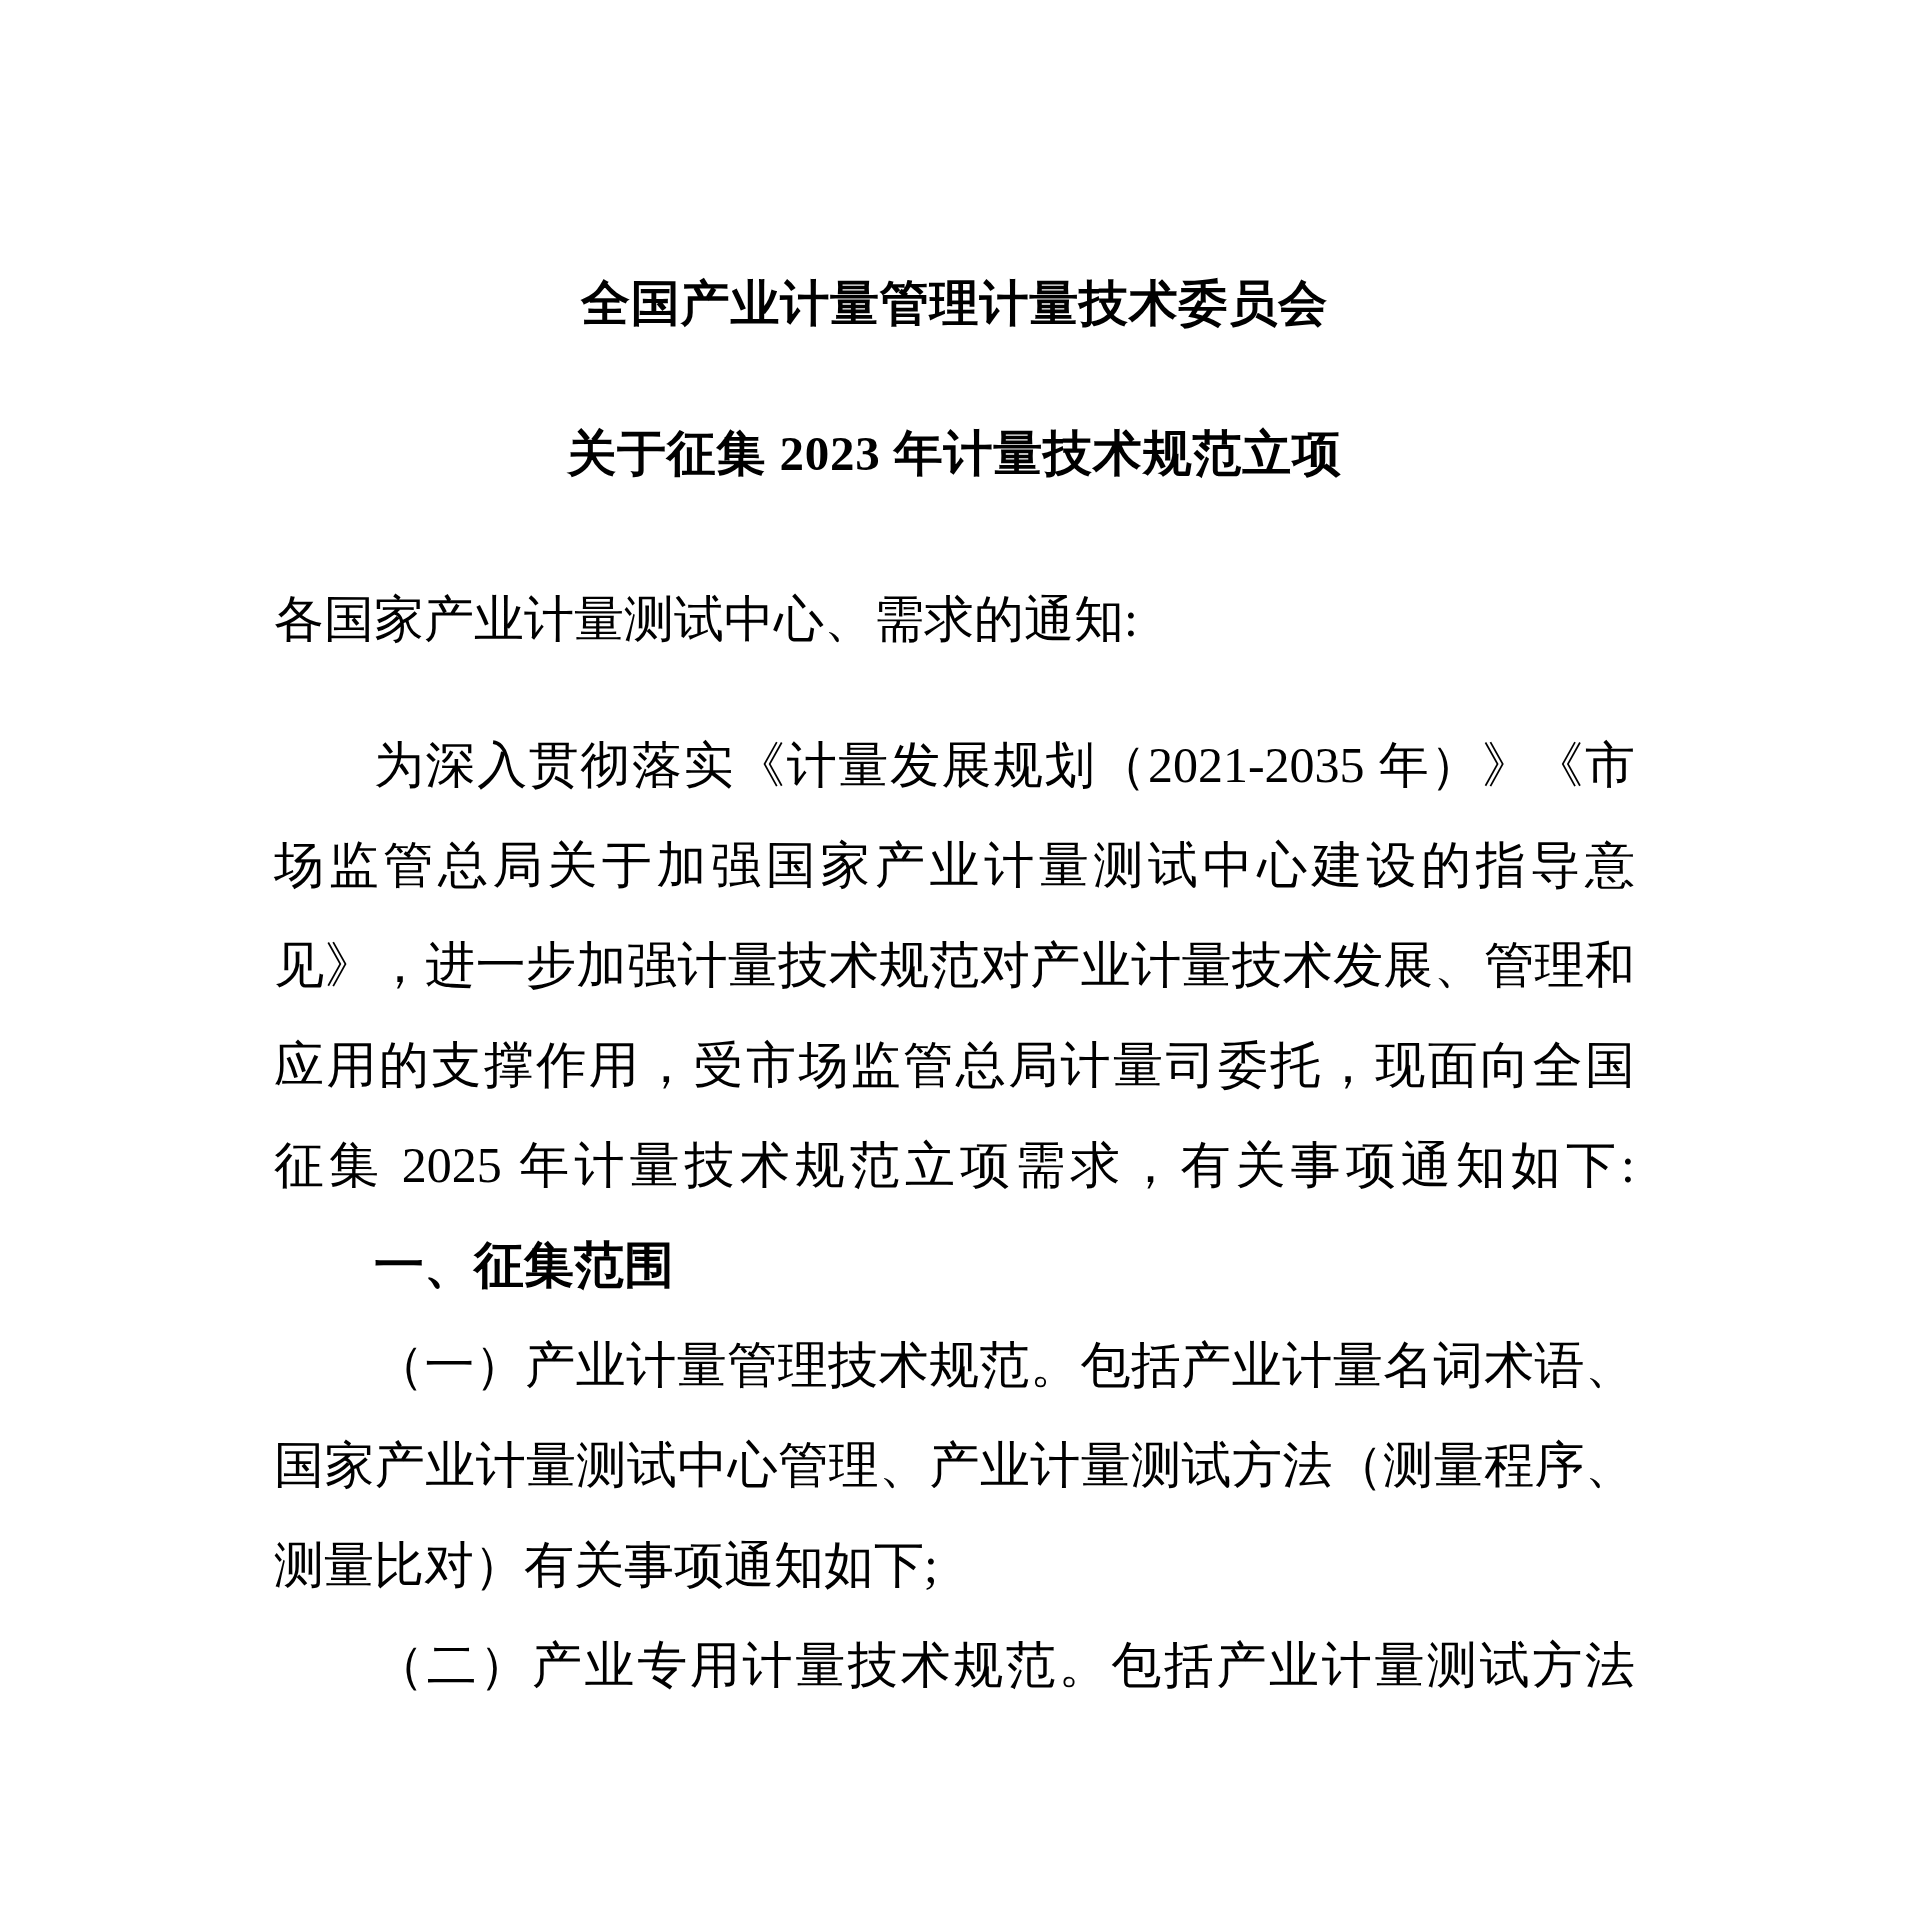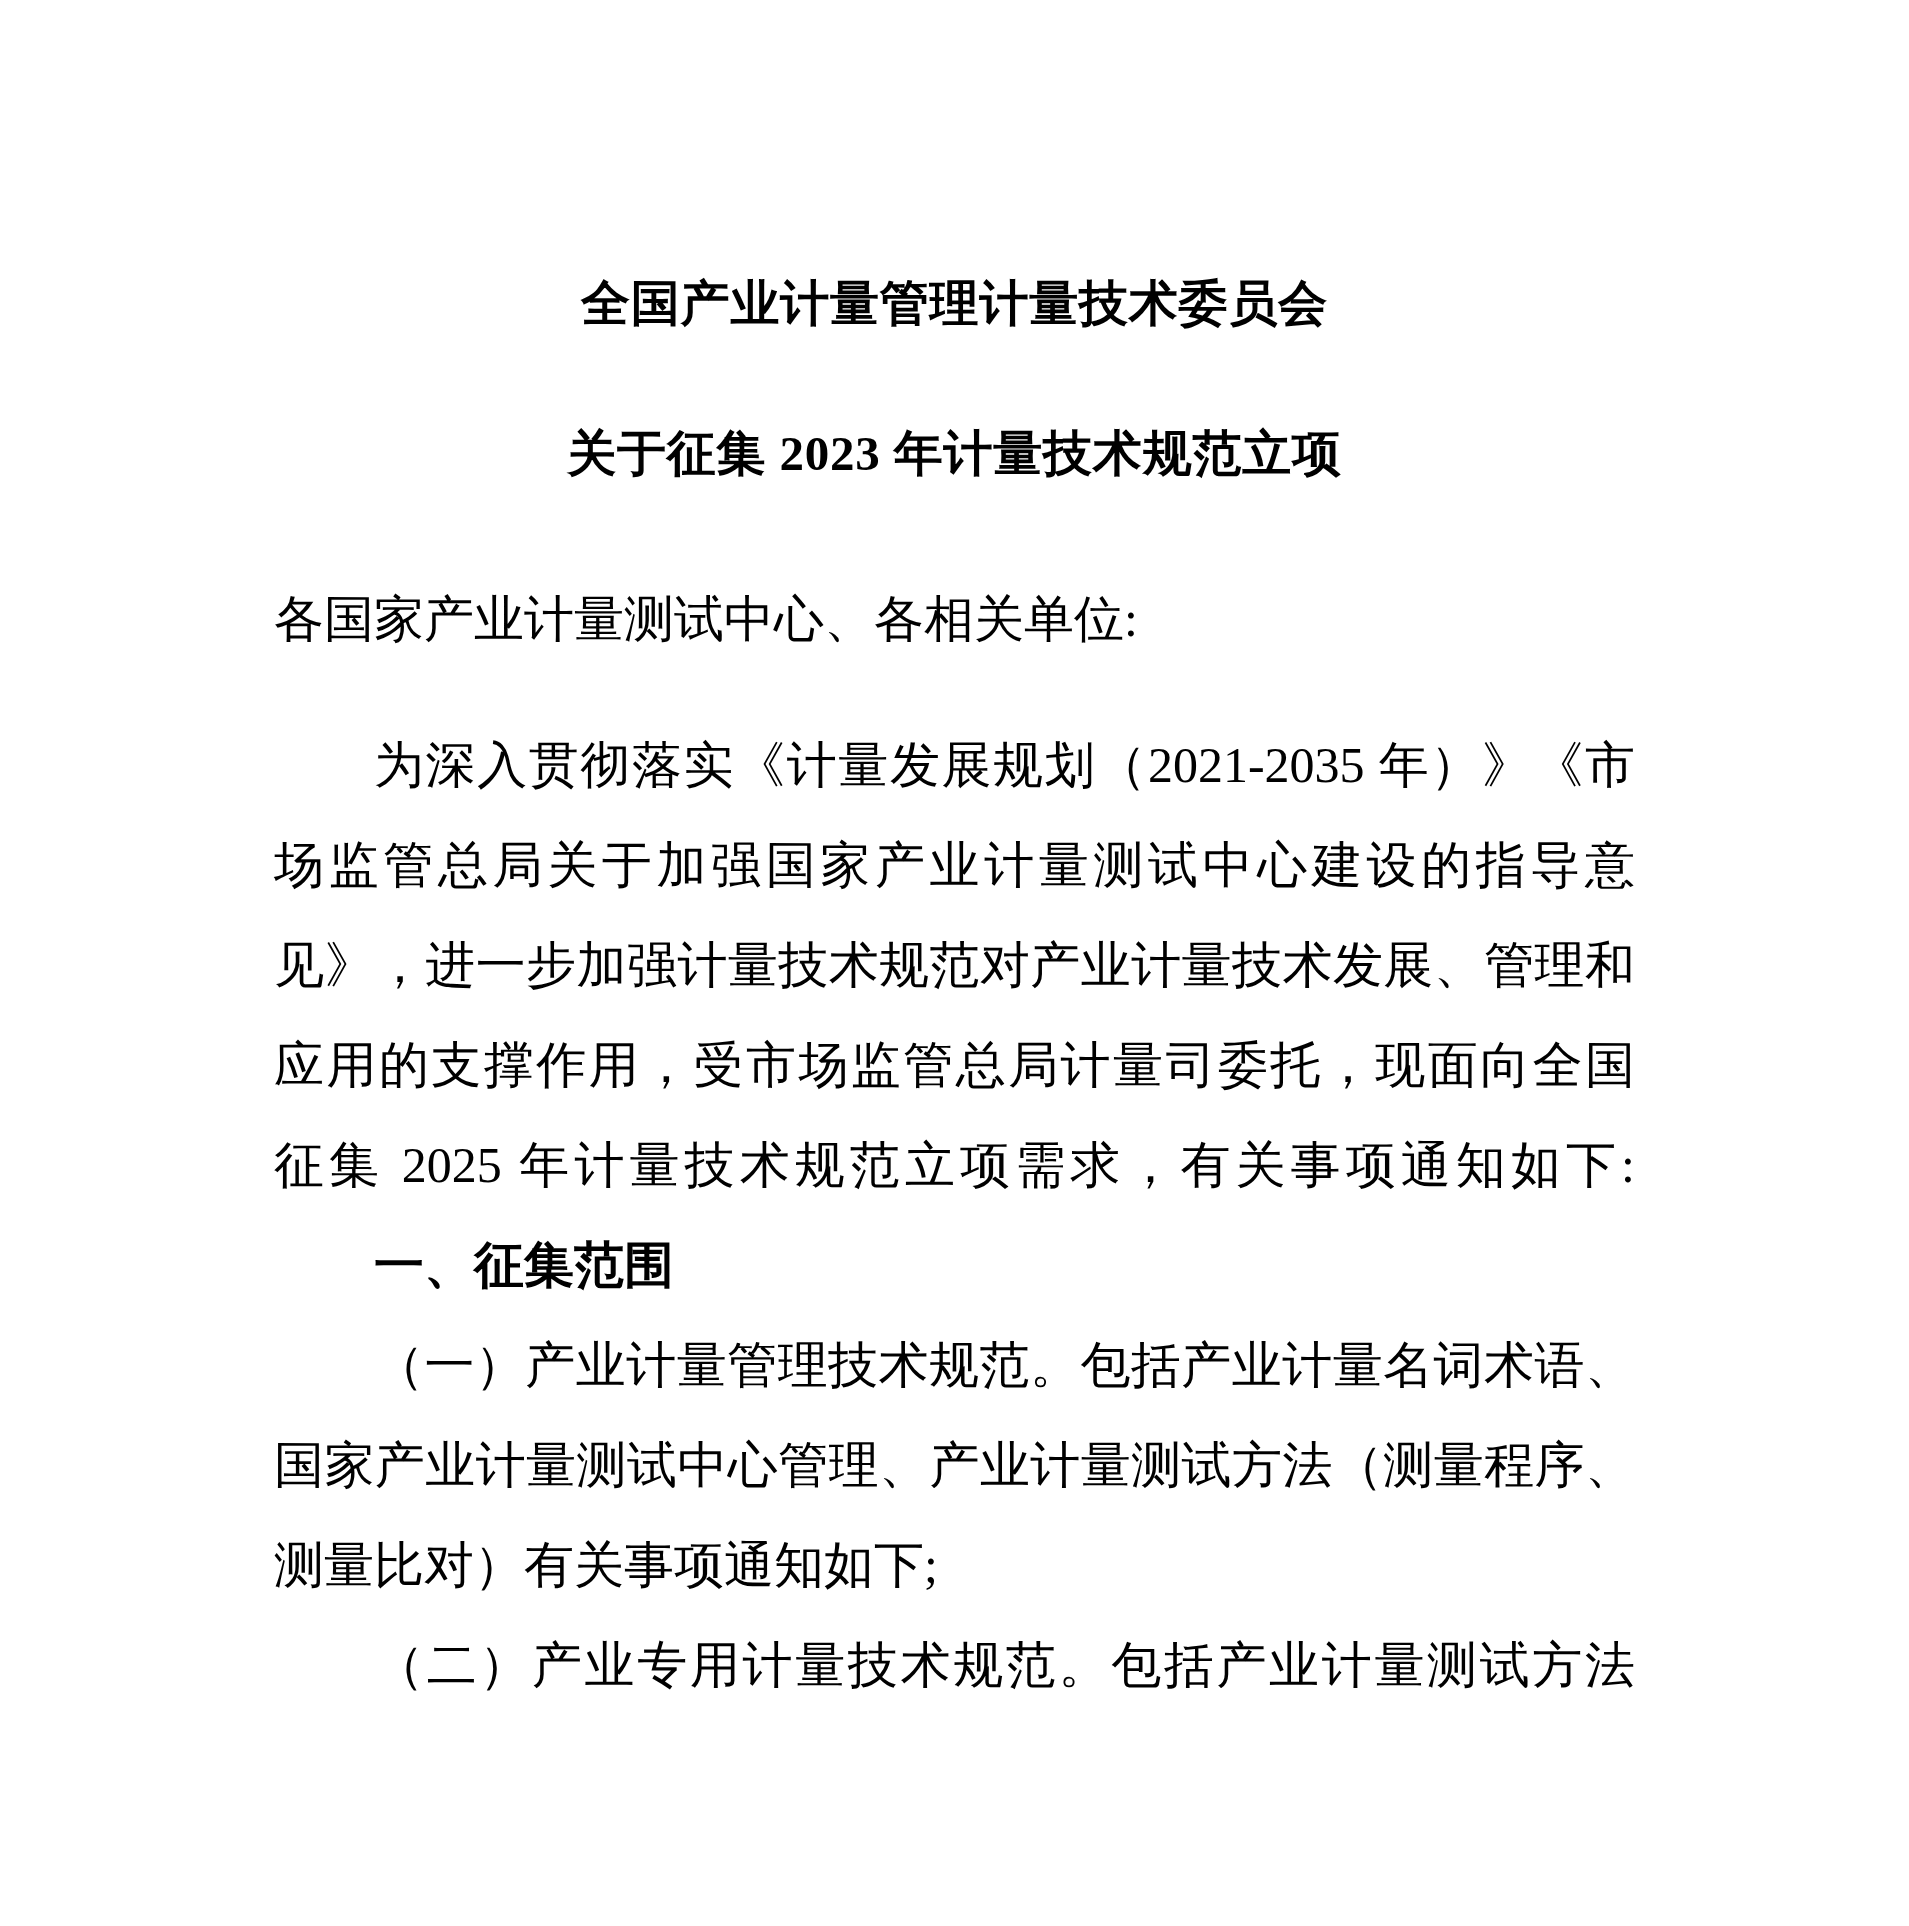--- a/index.html
+++ b/index.html
@@ -54,21 +54,21 @@
 <body>
 
 <div class="page">
 
   <div class="title-block">
     <div class="title-line">全国产业计量管理计量技术委员会</div>
     <div class="title-line">关于征集 2023 年计量技术规范立项</div>
   </div>
 
   <div class="body-block">
-    <p class="line">各国家产业计量测试中心、各相关单位:</p>
+    <p class="line">各国家产业计量测试中心、需求的通知:</p>
     <p class="line indent just para-start">为深入贯彻落实《计量发展规划（2021-2035 年）》《市</p>
     <p class="line just">场监管总局关于加强国家产业计量测试中心建设的指导意</p>
     <p class="line just">见》，进一步加强计量技术规范对产业计量技术发展、管理和</p>
     <p class="line just">应用的支撑作用，受市场监管总局计量司委托，现面向全国</p>
     <p class="line just">征集 2025 年计量技术规范立项需求，有关事项通知如下:</p>
     <p class="line indent heading">一、征集范围</p>
     <p class="line indent just">（一）产业计量管理技术规范。包括产业计量名词术语、</p>
     <p class="line just">国家产业计量测试中心管理、产业计量测试方法（测量程序、</p>
     <p class="line">测量比对）有关事项通知如下;</p>
     <p class="line indent just">（二）产业专用计量技术规范。包括产业计量测试方法</p>

